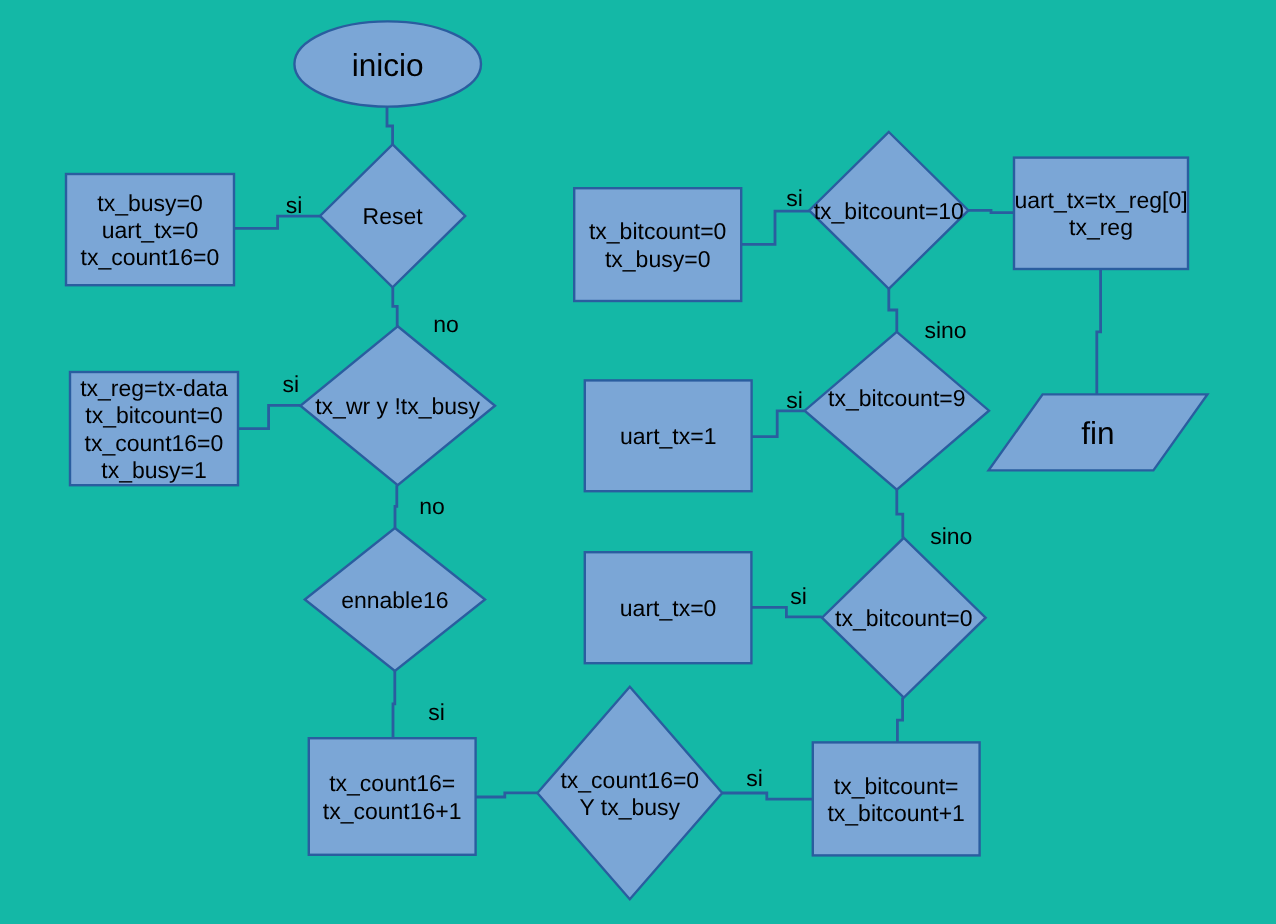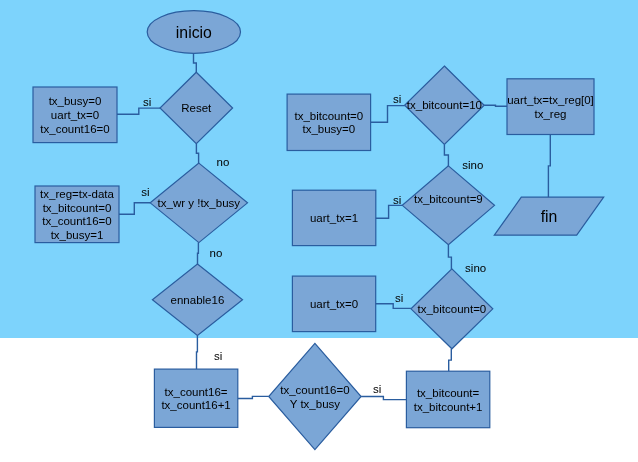--- a/index.html
+++ b/index.html
@@ -1,19 +1,19 @@
 <!DOCTYPE html>
 <html><head>
 <meta charset="utf-8">
 <title>Diagrama de flujo</title>
 <style>
   html,body{margin:0;padding:0;}
   body{width:638px;height:462px;background:#ffffff;
        font-family:"Liberation Sans",sans-serif;overflow:hidden;}
-  #canvas{position:relative;width:638px;height:338px;background:#7dd3fc;}
+  #canvas{position:relative;width:638px;height:462px;background:#14b8a6;}
   svg#flow{position:absolute;left:0;top:0;width:638px;height:462px;display:block;}
   .shape{stroke-width:1.2;}
   .conn{fill:none;stroke-width:1.4;stroke-linecap:butt;stroke-linejoin:miter;}
   .ntext{font-family:"Liberation Sans",sans-serif;font-size:11.5px;fill:#000;
          text-anchor:middle;dominant-baseline:alphabetic;}
   .ttext{font-family:"Liberation Sans",sans-serif;font-size:15.8px;fill:#000;
          text-anchor:middle;}
   .elabel{font-family:"Liberation Sans",sans-serif;font-size:11.5px;fill:#000;}
 </style>
 </head>

